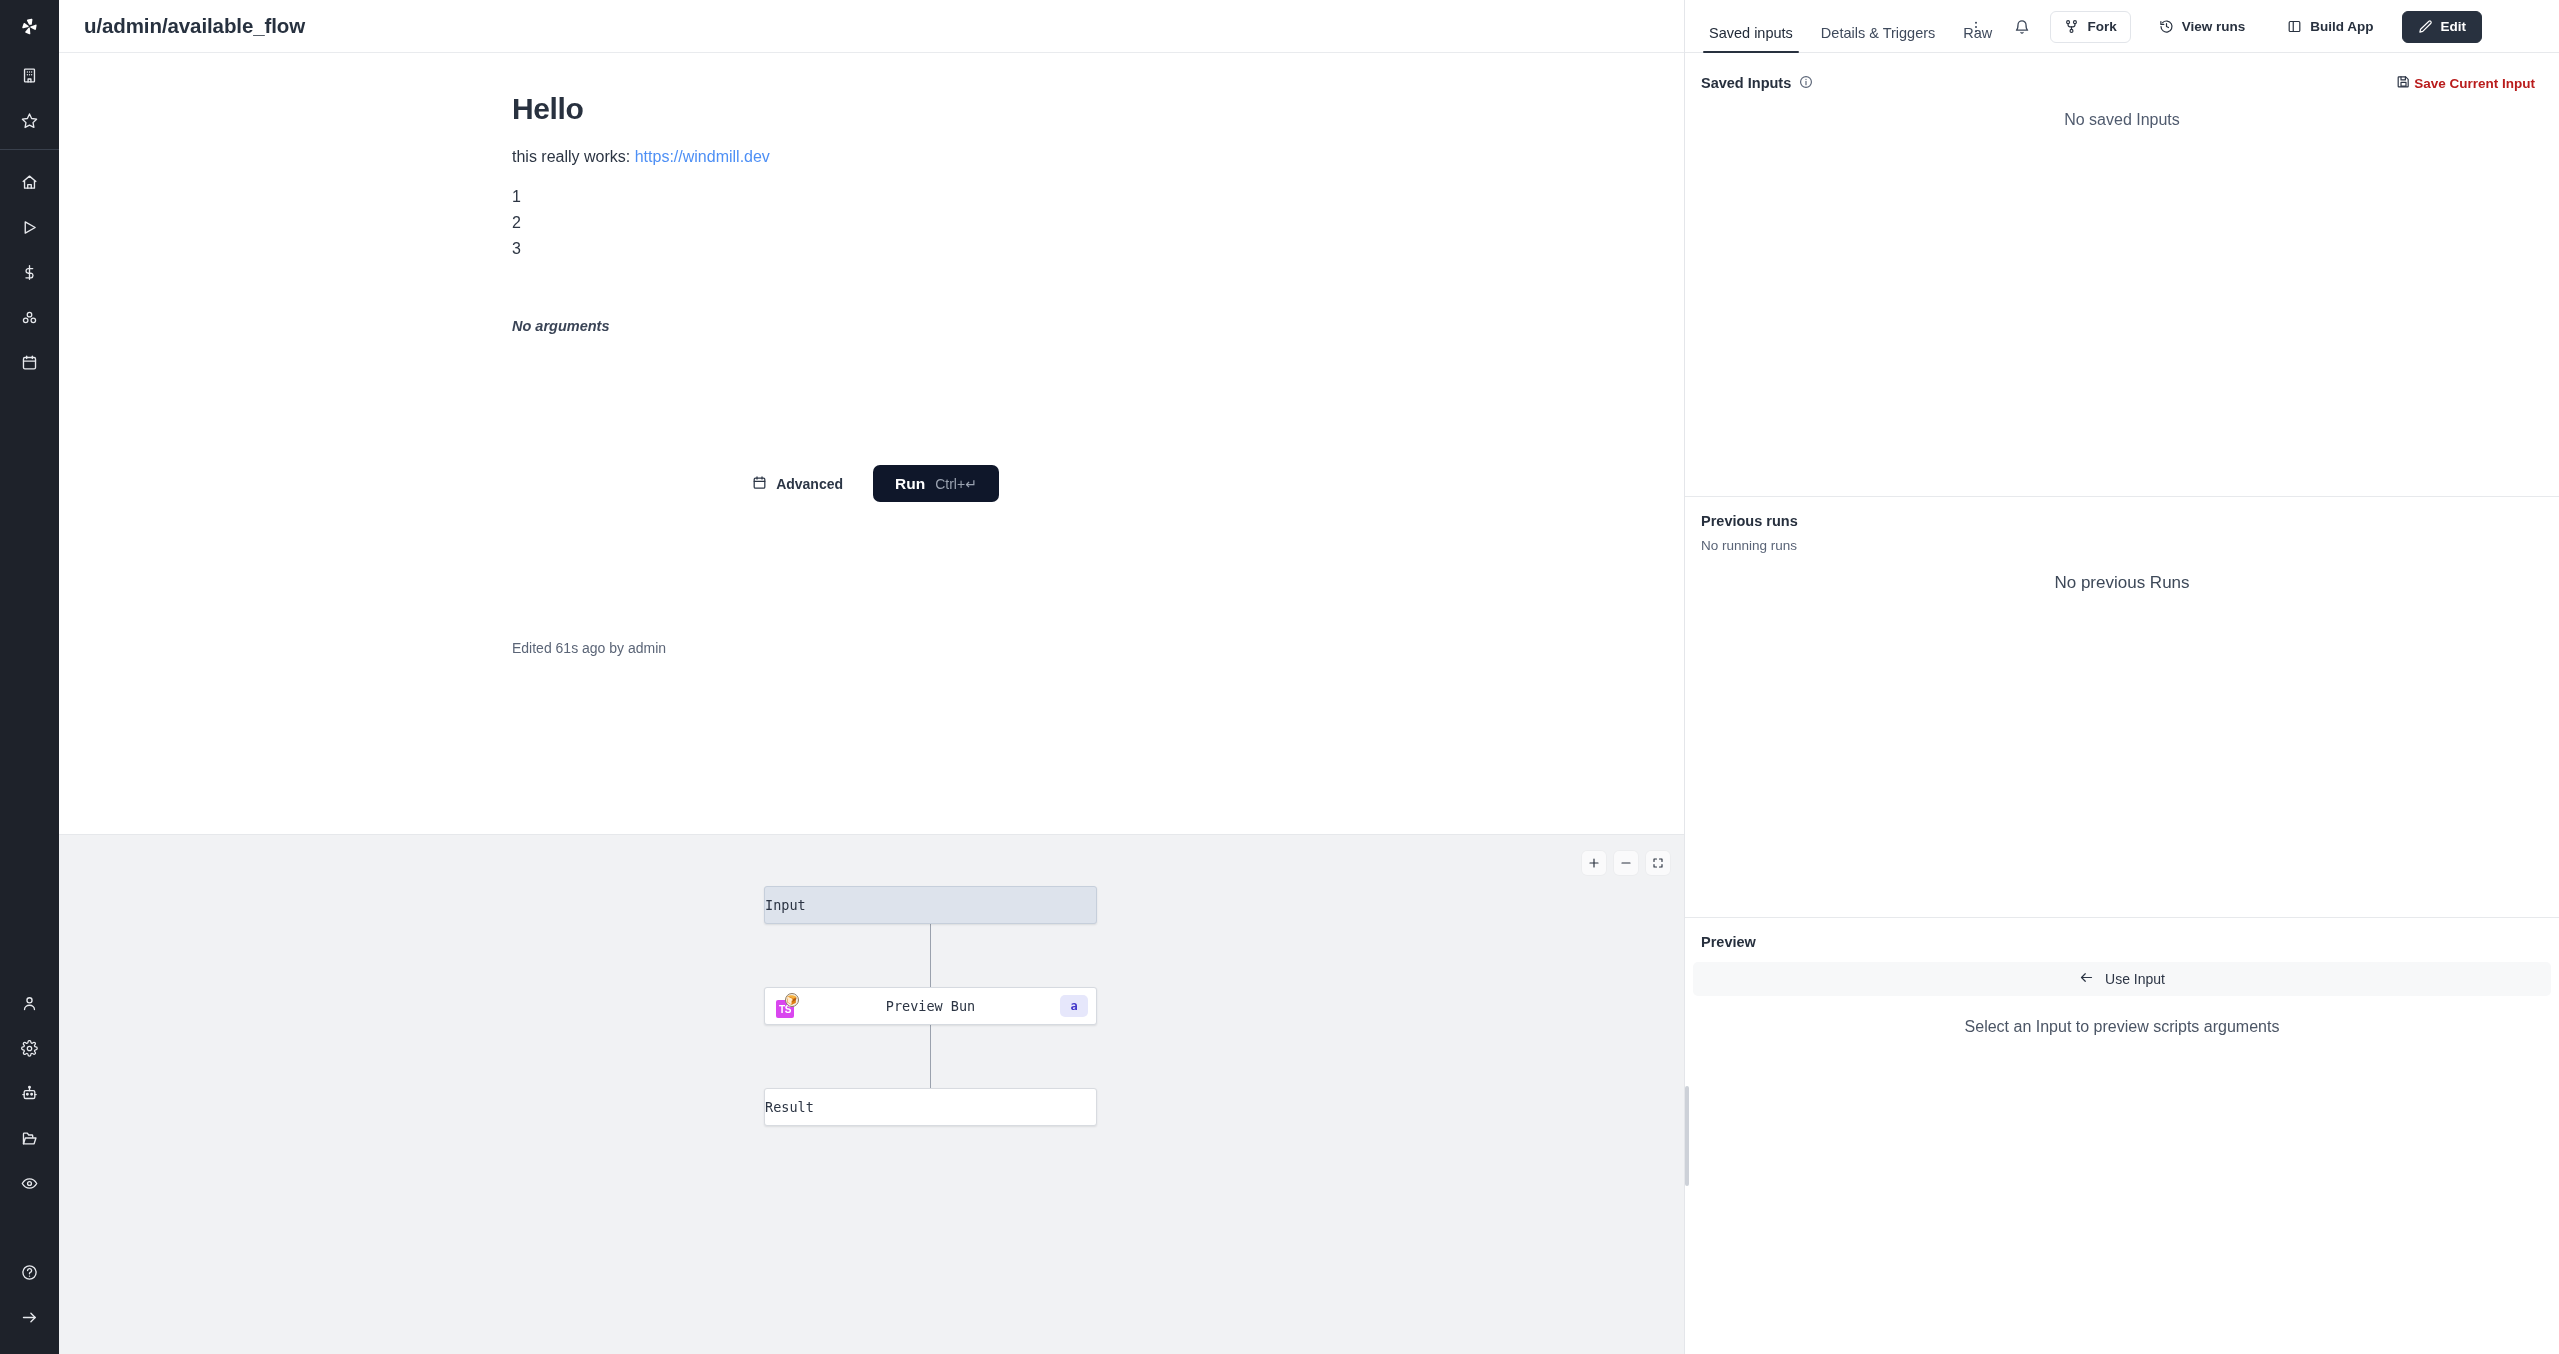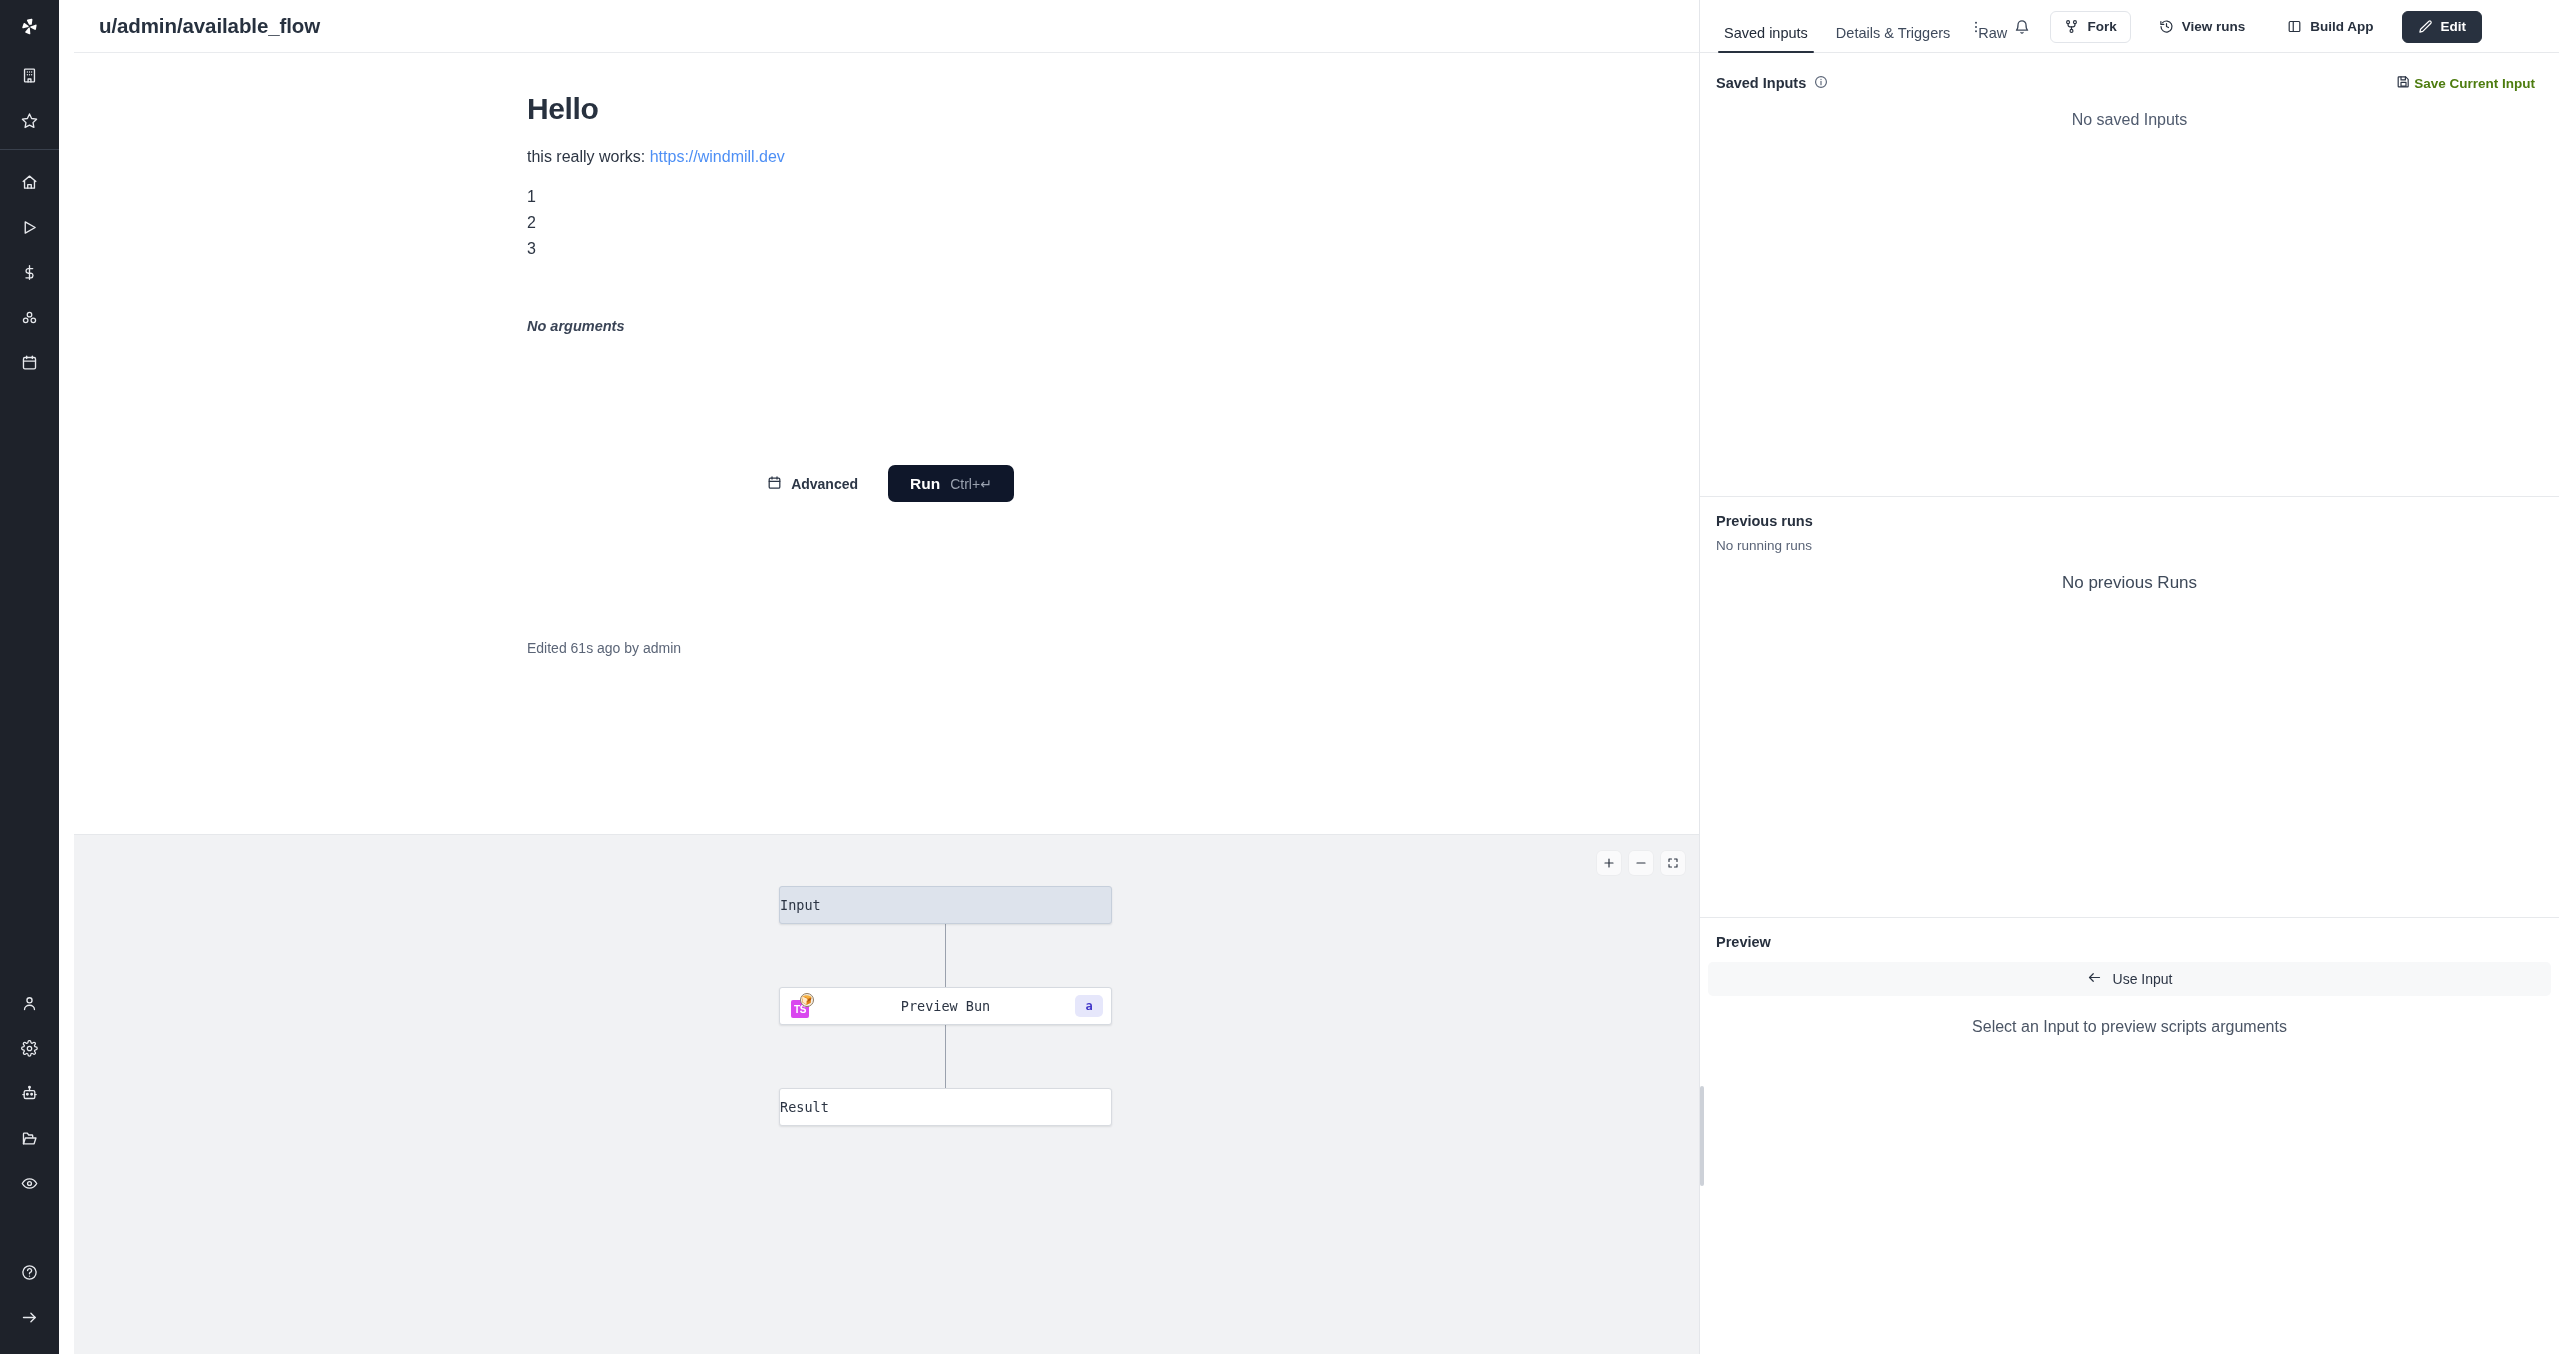--- a/index.html
+++ b/index.html
@@ -36,21 +36,20 @@
   }
   .rail-spacer { flex: 1 1 auto; }
   .rail-bottom-gap { height: 44px; }
 
   
   .center {
     width: 1625px; flex: 0 0 1625px;
     height: 1354px; position: relative;
     display: flex; flex-direction: column;
     background: #ffffff;
-    margin-left: 15px;
   }
 
   
   .topbar {
     height: 53px; flex: 0 0 53px;
     display: flex; align-items: center;
     padding-left: 25px;
     border-bottom: 1px solid #e9ebee;
     background: #fff;
     position: relative;
@@ -254,21 +253,21 @@
     display: flex; align-items: center; justify-content: space-between;
     padding: 16px 16px 0 8px;
   }
   .rp-sec-title {
     font-size: 14.5px; font-weight: bold; color: #27303e;
     display: flex; align-items: center; gap: 8px;
     padding-left: 8px;
   }
   .rp-save-btn {
     display: flex; align-items: center; gap: 3px;
-    font-size: 13.5px; font-weight: bold; color: #4d7c0f;
+    font-size: 13.5px; font-weight: bold; color: #b91c1c;
     cursor: pointer; padding: 5px 8px; border-radius: 6px;
   }
   .rp-empty {
     text-align: center; font-size: 16px; color: #505b6e;
     padding-top: 14px;
   }
   .rp-divider { height: 1px; background: #e7e9ec; }
 
   .rp-sub {
     font-size: 13.5px; color: #5a6477;

